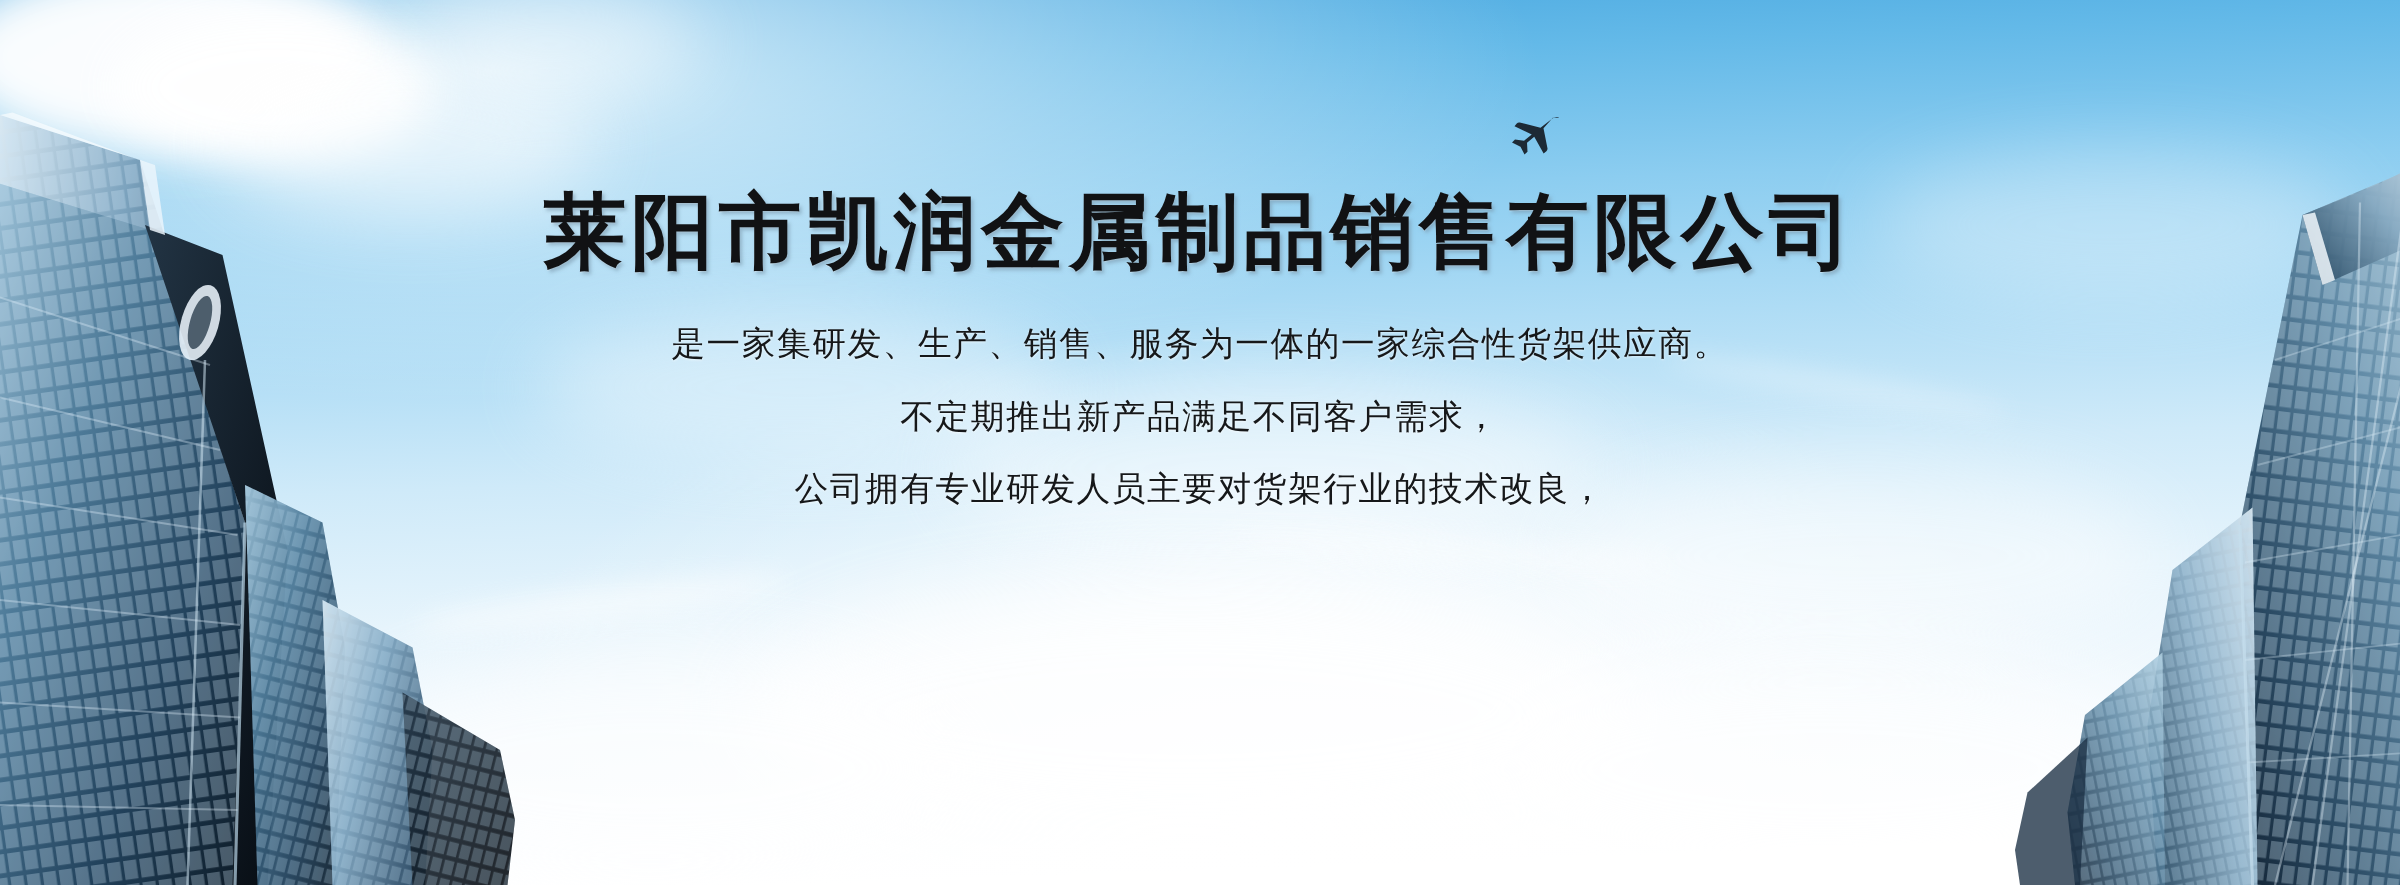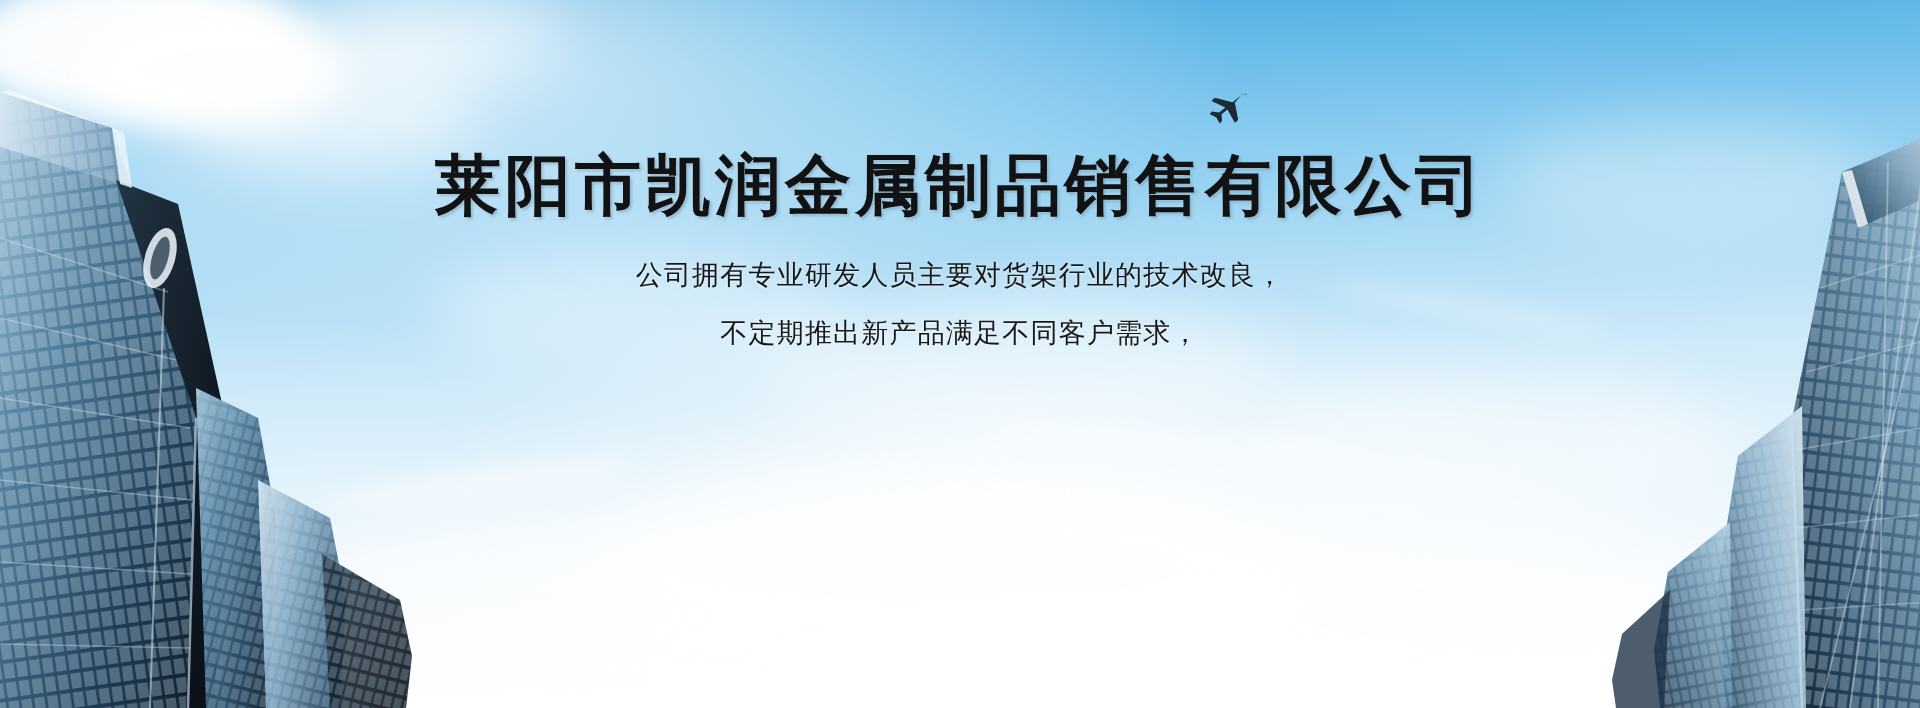--- a/index.html
+++ b/index.html
@@ -192,17 +192,18 @@
     <svg width="44" height="34" viewBox="0 0 44 34" xmlns="http://www.w3.org/2000/svg">
       <g fill="#1d2a35">
         <path d="M41.5 2.2 C40 1.2 37.6 1.6 35.2 3.4 L26.4 10.2 L9.8 6.0 C8.9 5.8 8.0 6.1 7.4 6.8 L5.6 8.9 L19.4 15.6 L13.2 20.6 L6.0 19.6 L3.6 21.9 L10.4 25.4 L13.6 31.6 L16.0 29.3 L15.6 22.2 L21.4 17.4 L28.9 30.7 L31.1 29.0 C31.8 28.4 32.1 27.6 32.0 26.7 L28.8 10.5 L36.3 2.2 Z"></path>
       </g>
     </svg>
   </div>
 
   <div id="textblock">
     <h1 id="company-title">莱阳市凯润金属制品销售有限公司</h1>
 
+    <p class="desc-line">是一家集研发、生产、销售、服务为一体的一家综合性货架供应商。</p>
+    <p class="desc-line">不定期推出新产品满足不同客户需求，</p>
     <p class="desc-line">公司拥有专业研发人员主要对货架行业的技术改良，</p>
-    <p class="desc-line">不定期推出新产品满足不同客户需求，</p>
   </div>
 
 </div>
 
 </body></html>

